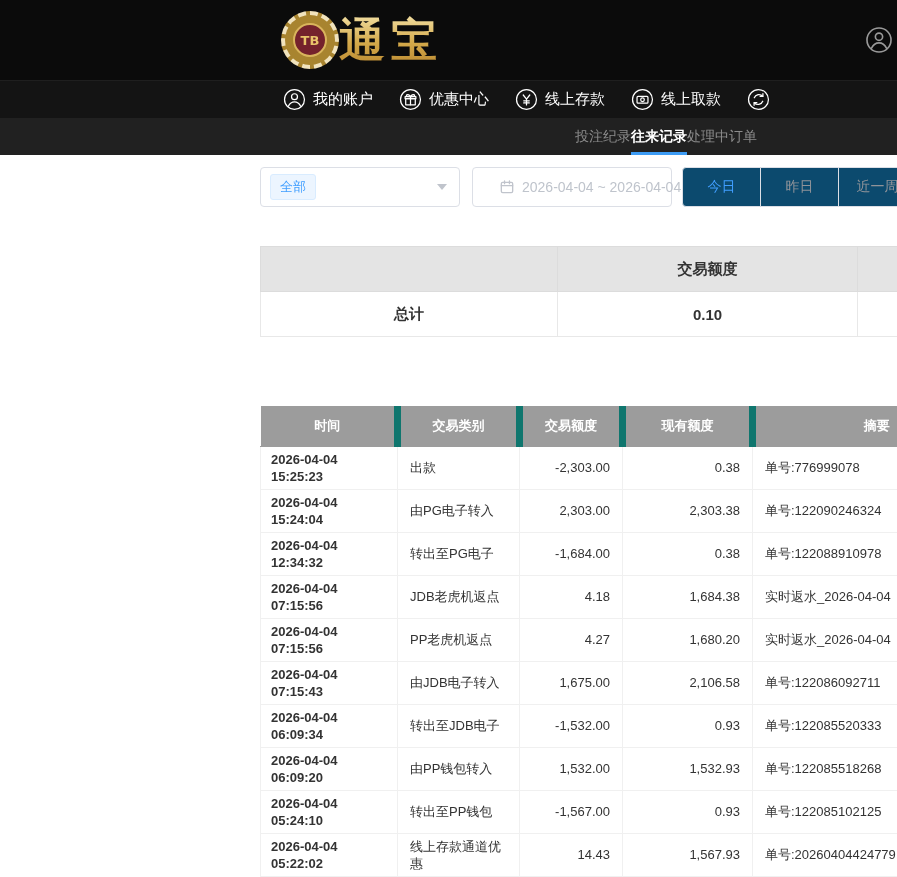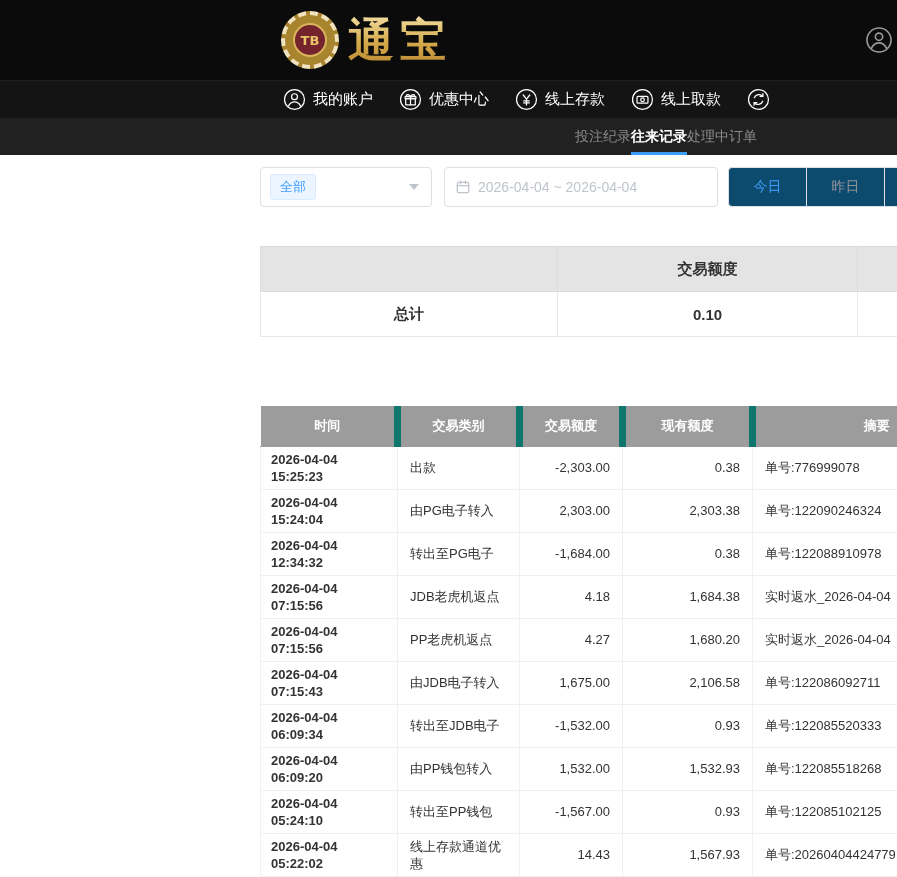--- a/index.html
+++ b/index.html
@@ -6,21 +6,21 @@
   html, body { width: 897px; height: 877px; overflow: hidden; }
   body {
     font-family: "Liberation Sans", sans-serif;
     background: #ffffff;
     color: #333;
     position: relative;
   }
 
   
   .topbar { height: 80px; background: #0b0b0b; position: relative; }
-  .logo { position: absolute; left: 281px; top: 11px; display: flex; align-items: flex-start; gap: 9px; }
+  .logo { position: absolute; left: 281px; top: 11px; display: flex; align-items: flex-start; }
   .chip {
     width: 58px; height: 58px; border-radius: 50%;
     background: #a8842f; border: 4px dashed #f1e3bd;
     display: flex; align-items: center; justify-content: center;
   }
   .chip-inner {
     width: 34px; height: 34px; border-radius: 50%;
     background: #74222c; border: 2px solid #d9b45c;
     color: #e9c46a; font-weight: bold; font-size: 13px;
     display: flex; align-items: center; justify-content: center;
@@ -48,28 +48,28 @@
   
   .tabbar { height: 37px; background: #212121; display: flex; align-items: stretch; padding-left: 575px; overflow: hidden; }
   .tab { display: flex; align-items: center; font-size: 14px; color: #8c8c8c; border-bottom: 3px solid transparent; padding-top: 3px; white-space: nowrap; cursor: pointer; }
   .tab.active { color: #ffffff; font-weight: bold; border-bottom-color: #3d9cf5; }
 
   
   .content { padding-left: 260px; width: 1140px; }
 
   .filters { margin-top: 12px; display: flex; height: 40px; align-items: stretch; }
   .select-box {
-    width: 172px; border: 1px solid #dcdfe6; border-radius: 4px;
+    width: 200px; border: 1px solid #dcdfe6; border-radius: 4px;
     display: flex; align-items: center; padding: 0 9px; position: relative; cursor: pointer; background: #fff;
   }
   .chip-tag { background: #ecf5ff; color: #409eff; border: 1px solid #d9ecff; border-radius: 3px; padding: 3px 9px; font-size: 13px; }
   .caret { position: absolute; right: 12px; width: 0; height: 0; border-left: 5px solid transparent; border-right: 5px solid transparent; border-top: 6px solid #c0c4cc; }
   .date-box {
-    margin-left: 12px; width: 274px; border: 1px solid #dcdfe6; border-radius: 4px;
-    display: flex; align-items: center; gap: 7px; padding: 0 10px;
+    margin-left: 12px; width: 200px; border: 1px solid #dcdfe6; border-radius: 4px;
+    display: flex; align-items: center; gap: 7px; padding: 0 26px;
     color: #bfc4cc; font-size: 14px; cursor: pointer; background: #fff; white-space: nowrap;
   }
   .date-box .icon { width: 16px; height: 16px; display: inline-flex; flex: none; }
   .btn-group { margin-left: 10px; display: flex; }
   .qbtn {
     width: 79px; border: 1px solid #dcdfe6; background: #0c4a6e; font-size: 14px; color: #909399;
     display: flex; align-items: center; justify-content: center; margin-left: -1px; cursor: pointer;
     font-family: inherit; white-space: nowrap;
   }
   .qbtn:first-child { border-radius: 4px 0 0 4px; margin-left: 0; }

